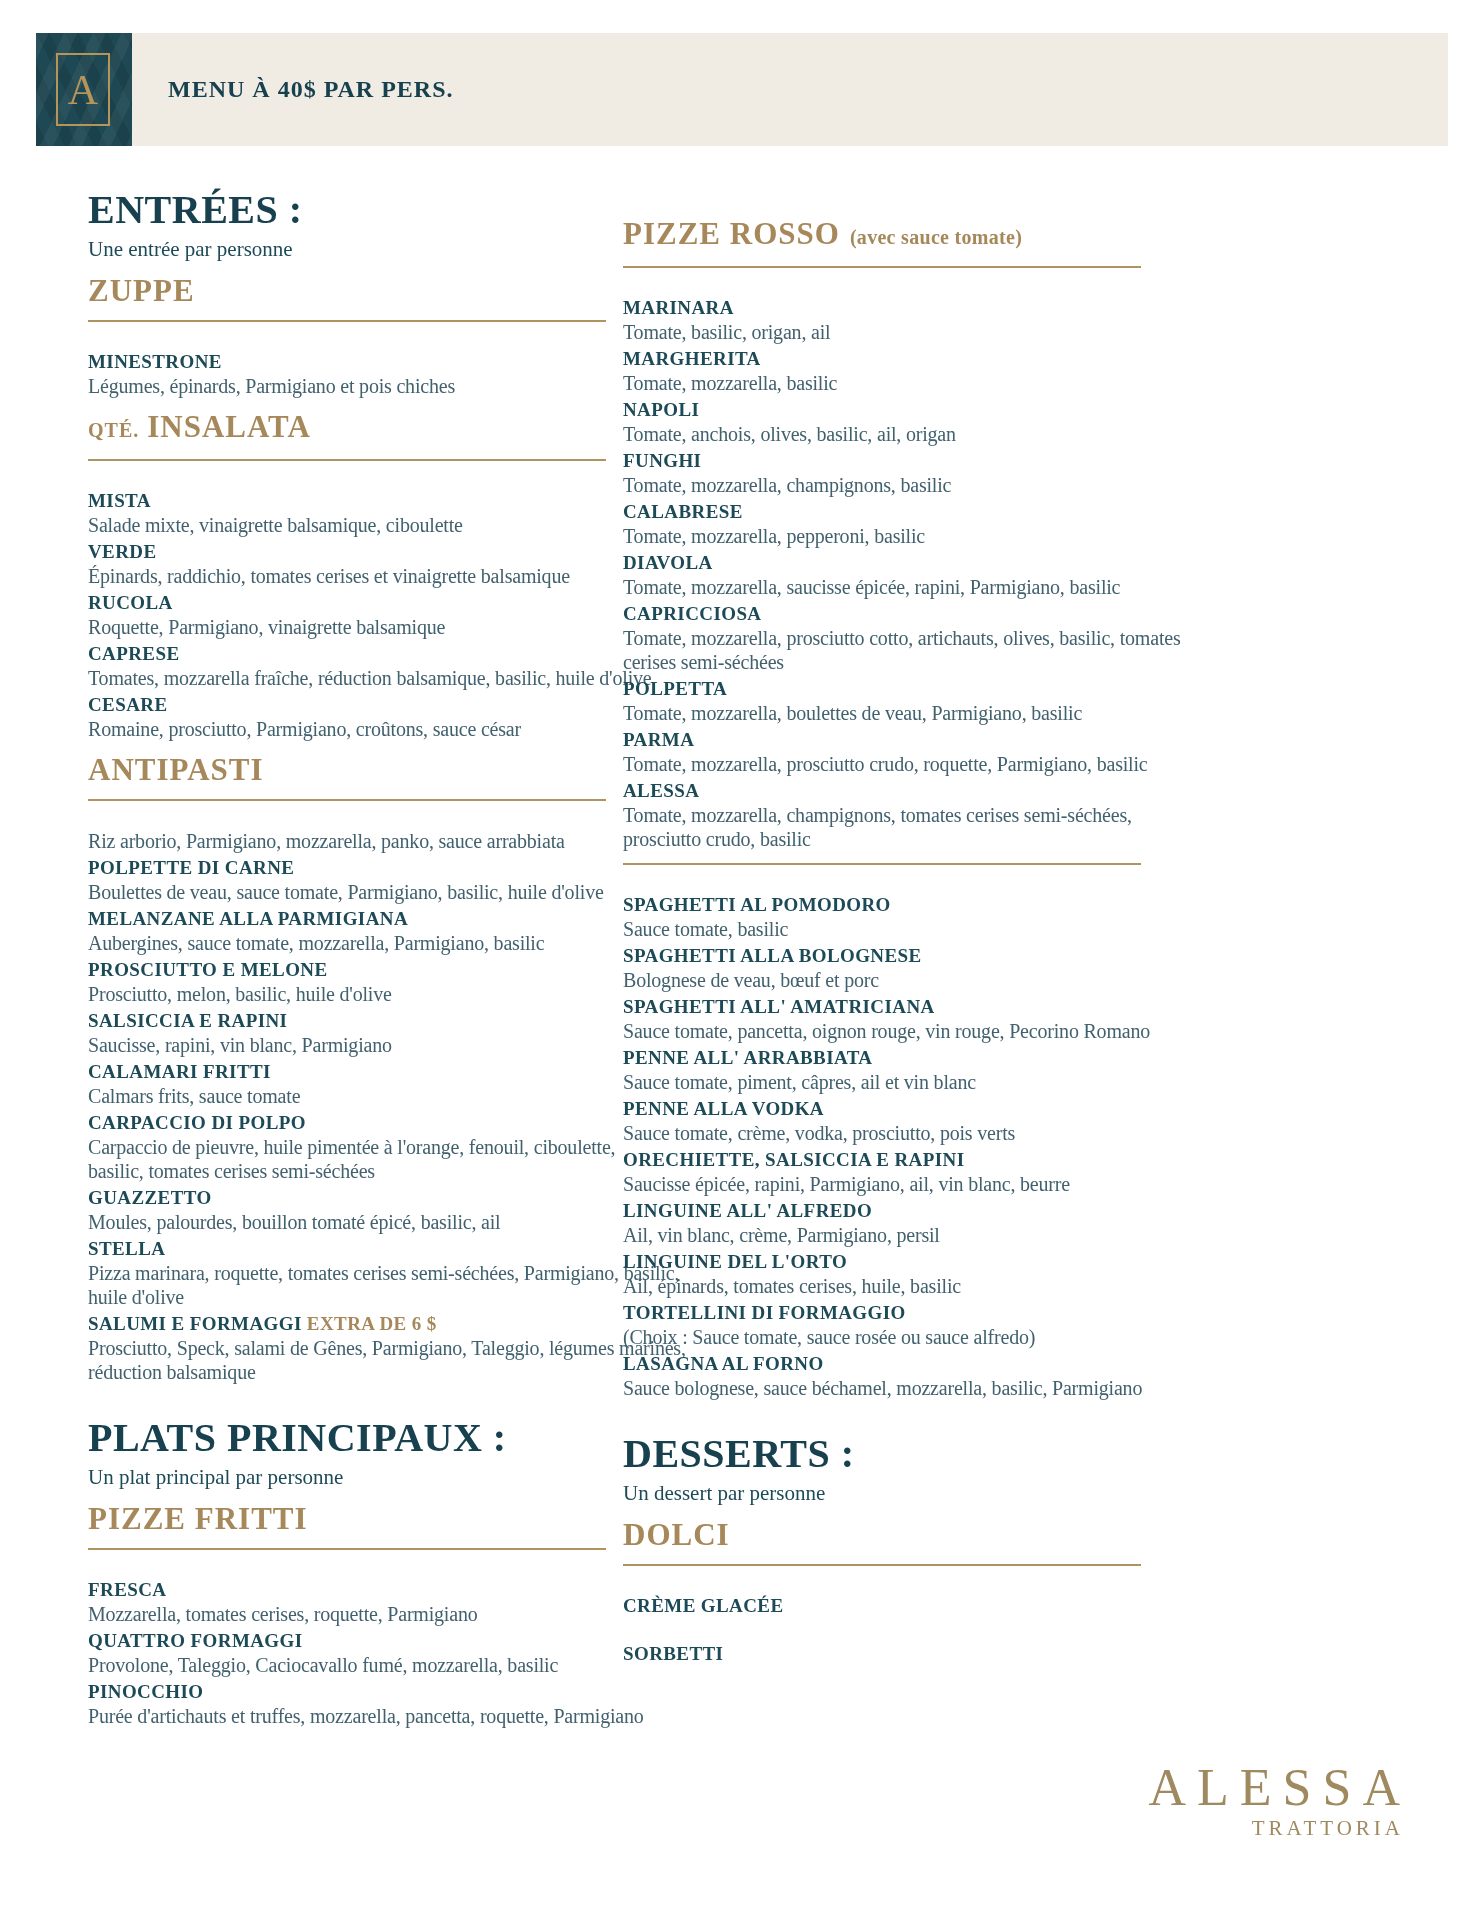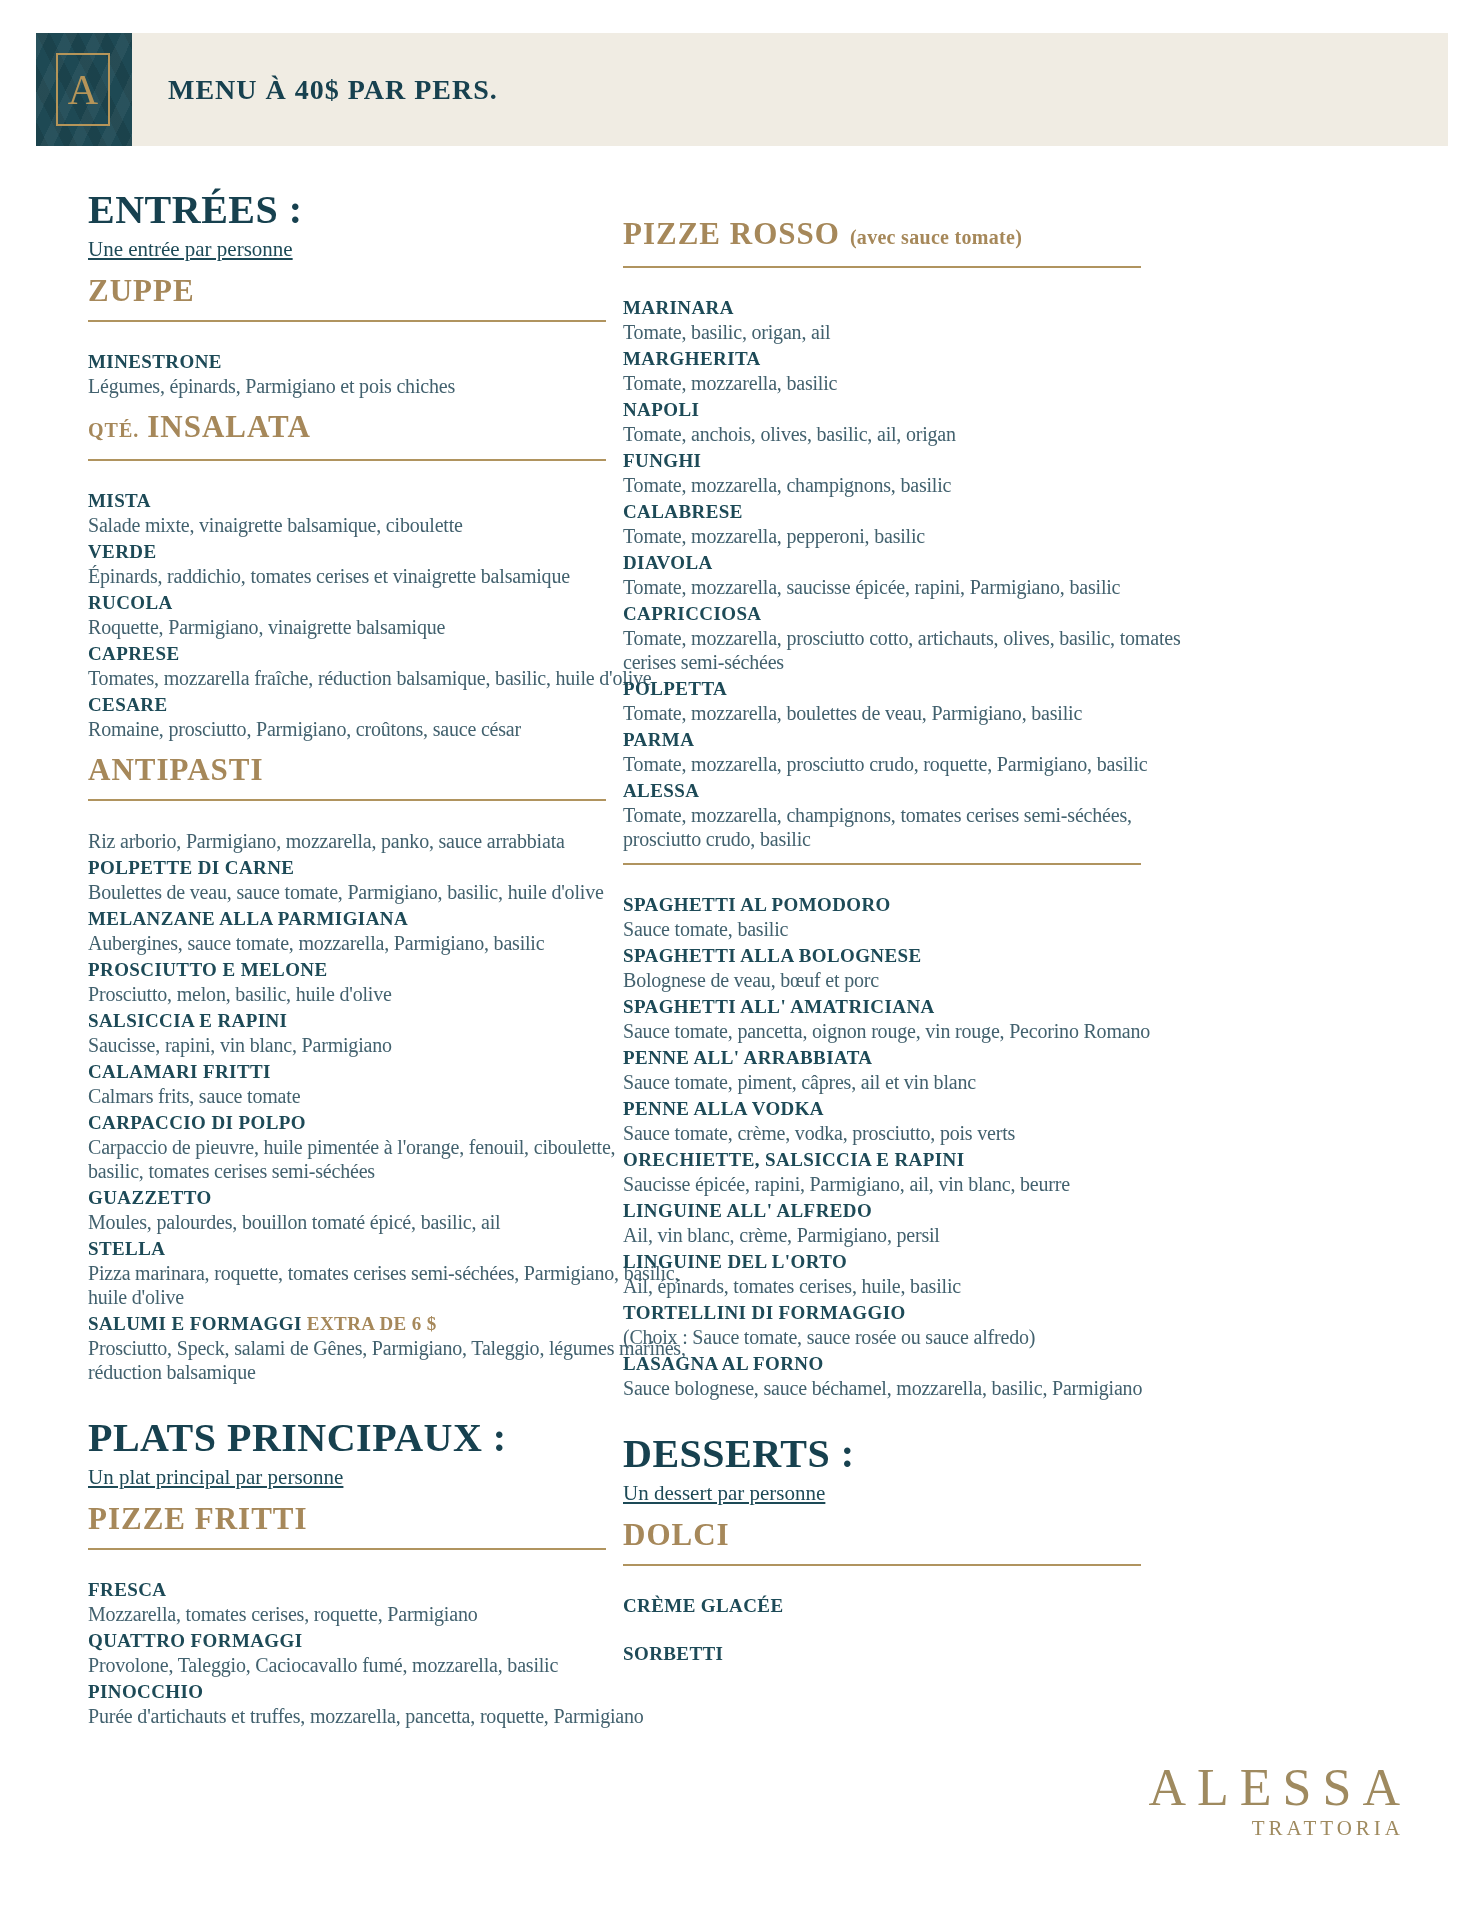--- a/index.html
+++ b/index.html
@@ -28,34 +28,34 @@
       repeating-linear-gradient(63deg, rgba(0,0,0,.10) 0 12px, transparent 12px 26px);
   }
   .logo-frame{
     position:absolute;left:20px;top:20px;right:22px;bottom:20px;
     border:2px solid var(--logo-gold);
     display:flex;align-items:center;justify-content:center;
   }
   .logo-letter{color:var(--logo-gold);font-size:42px;line-height:1;}
   .header-title{
     position:absolute;left:168px;top:33px;height:88px;line-height:113px;
-    font-size:28px;font-weight:bold;color:var(--teal);letter-spacing:1px;
+    font-size:24px;font-weight:bold;color:var(--teal);letter-spacing:1px;
     white-space:nowrap;
   }
   
   .col{position:absolute;width:518px;}
   .col-left{left:88px;top:190px;}
   .col-right{left:623px;top:205px;}
   .main-block{margin:0;}
   .sec-gap{margin-top:34px;}
   .menu-title{
     font-size:40px;line-height:40px;font-weight:bold;color:var(--teal);
     letter-spacing:.5px;white-space:nowrap;
   }
-  .menu-sub{font-size:21px;line-height:26px;color:var(--name);margin:6px 0 8px;text-decoration:underline;}
+  .menu-sub{font-size:21px;line-height:26px;color:var(--name);margin:6px 0 8px;}
   .category{margin-top:12px;}
   .cat-head{
     color:var(--gold);font-weight:bold;font-size:31px;line-height:34px;
     letter-spacing:1px;white-space:nowrap;
   }
   .cat-prefix{font-size:20px;letter-spacing:1px;margin-right:8px;}
   .cat-note{font-size:20px;letter-spacing:.3px;margin-left:10px;}
   .rule{border-top:2px solid var(--gold-rule);margin:12px 0 28px;width:518px;}
   .item{margin-bottom:3px;}
   .item.name-only{margin-bottom:20px;margin-top:24px;}

